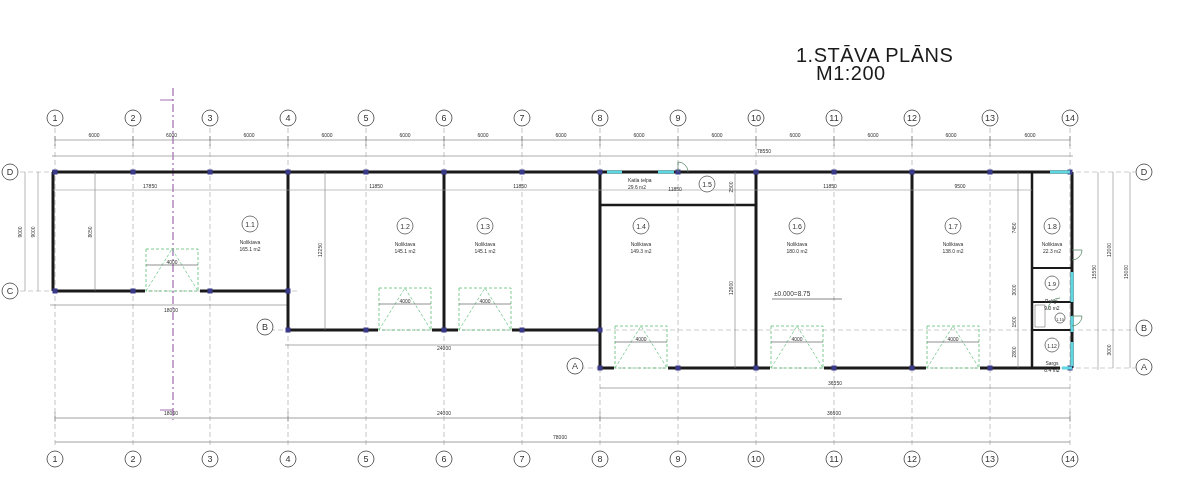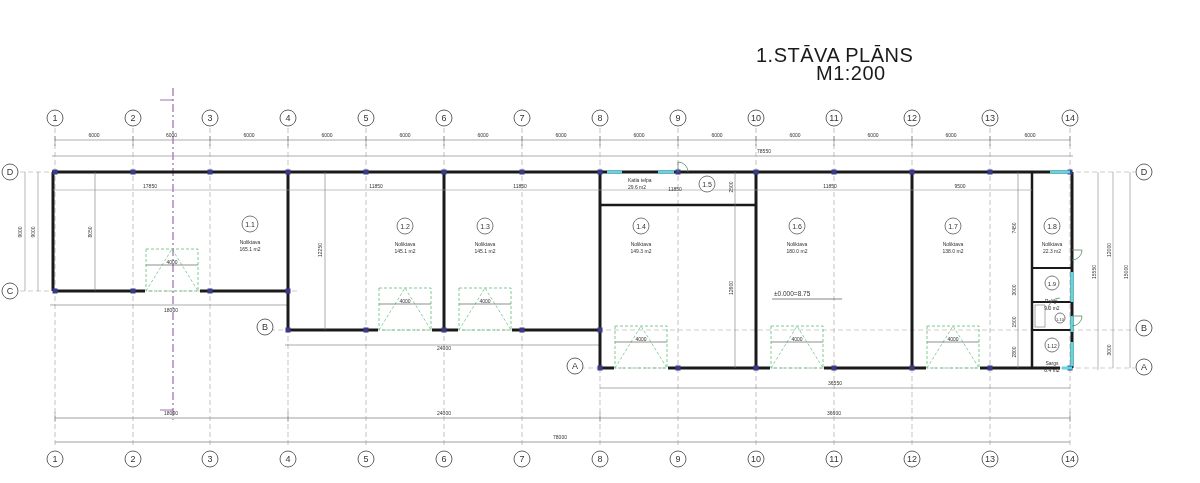--- a/index.html
+++ b/index.html
@@ -1,19 +1,19 @@
 <!DOCTYPE html>
 <html><head>
 <meta charset="utf-8">
 <style>
   html, body { margin:0; padding:0; background:#ffffff; }
   body { width:1200px; height:483px; overflow:hidden; position:relative; font-family:"Liberation Sans", sans-serif; }
   #plan { position:absolute; left:0; top:0; width:1200px; height:483px; }
   .title { position:absolute; font-family:"Liberation Sans", sans-serif; color:#1a1a1a; font-size:20px; letter-spacing:0.5px; }
-  .t1 { left:756px; top:44px; }
+  .t1 { left:796px; top:44px; }
   .t2 { left:816px; top:62px; }
 </style>
 </head>
 <body>
 
 <div class="title t1">1.STĀVA PLĀNS</div>
 <div class="title t2">M1:200</div>
 
 <svg id="plan" viewBox="0 0 1200 483" xmlns="http://www.w3.org/2000/svg">
     <g>

